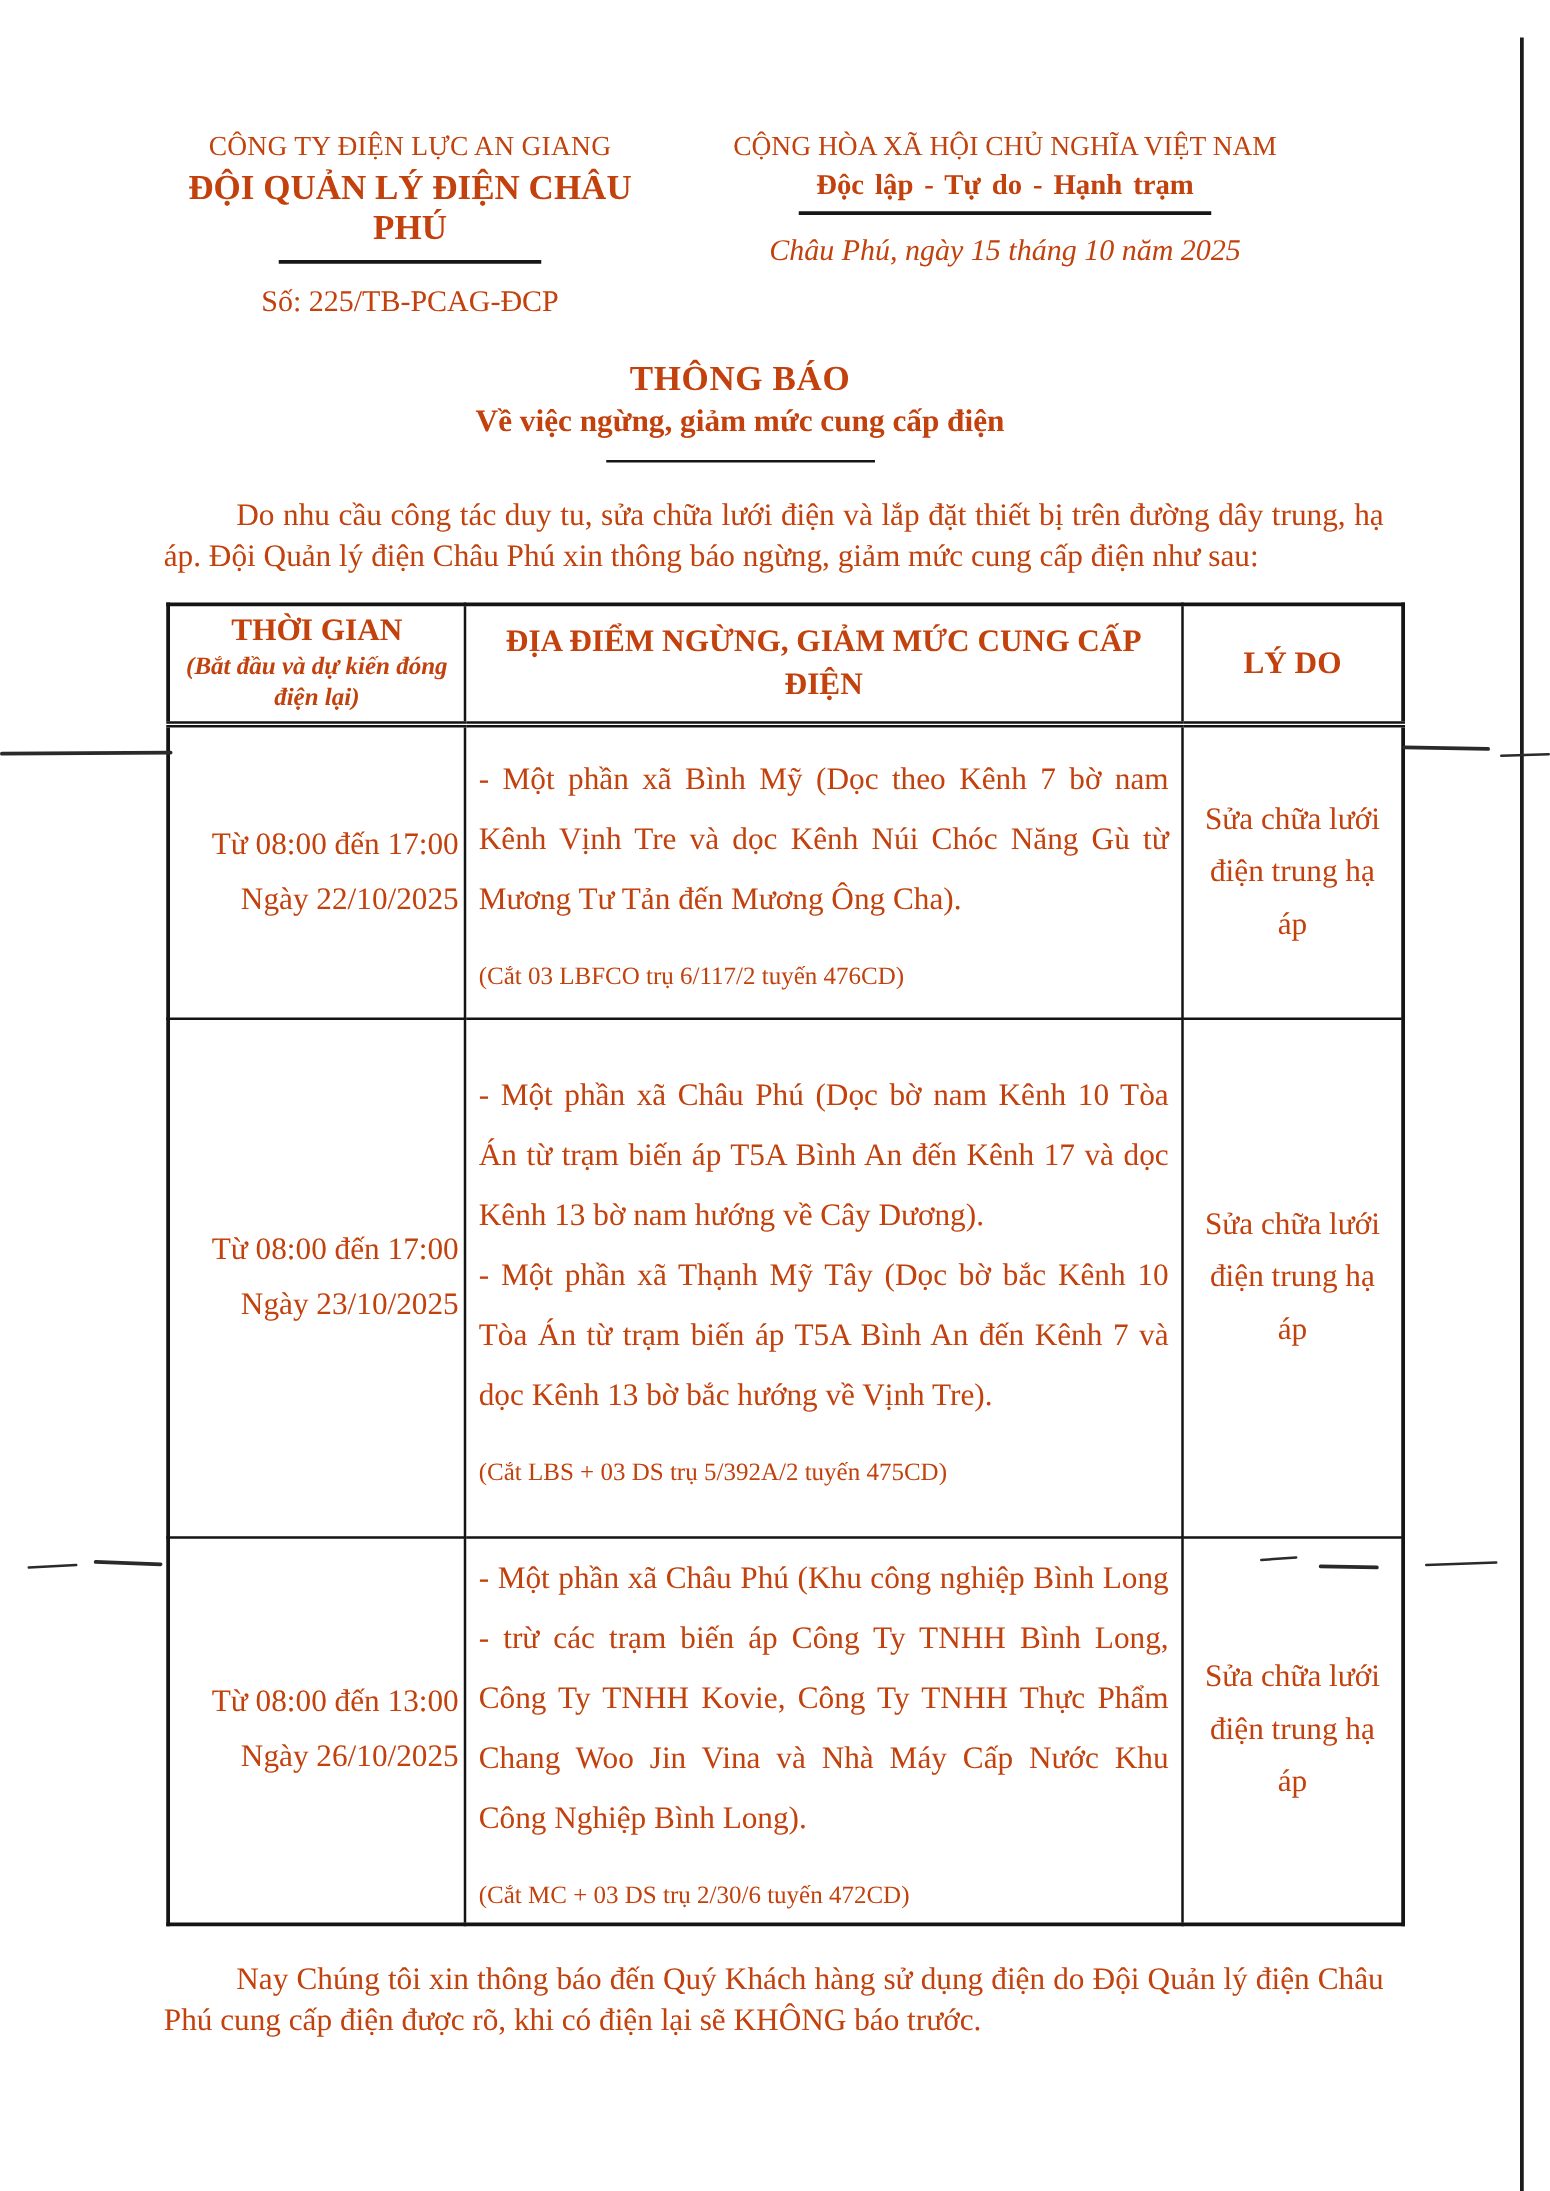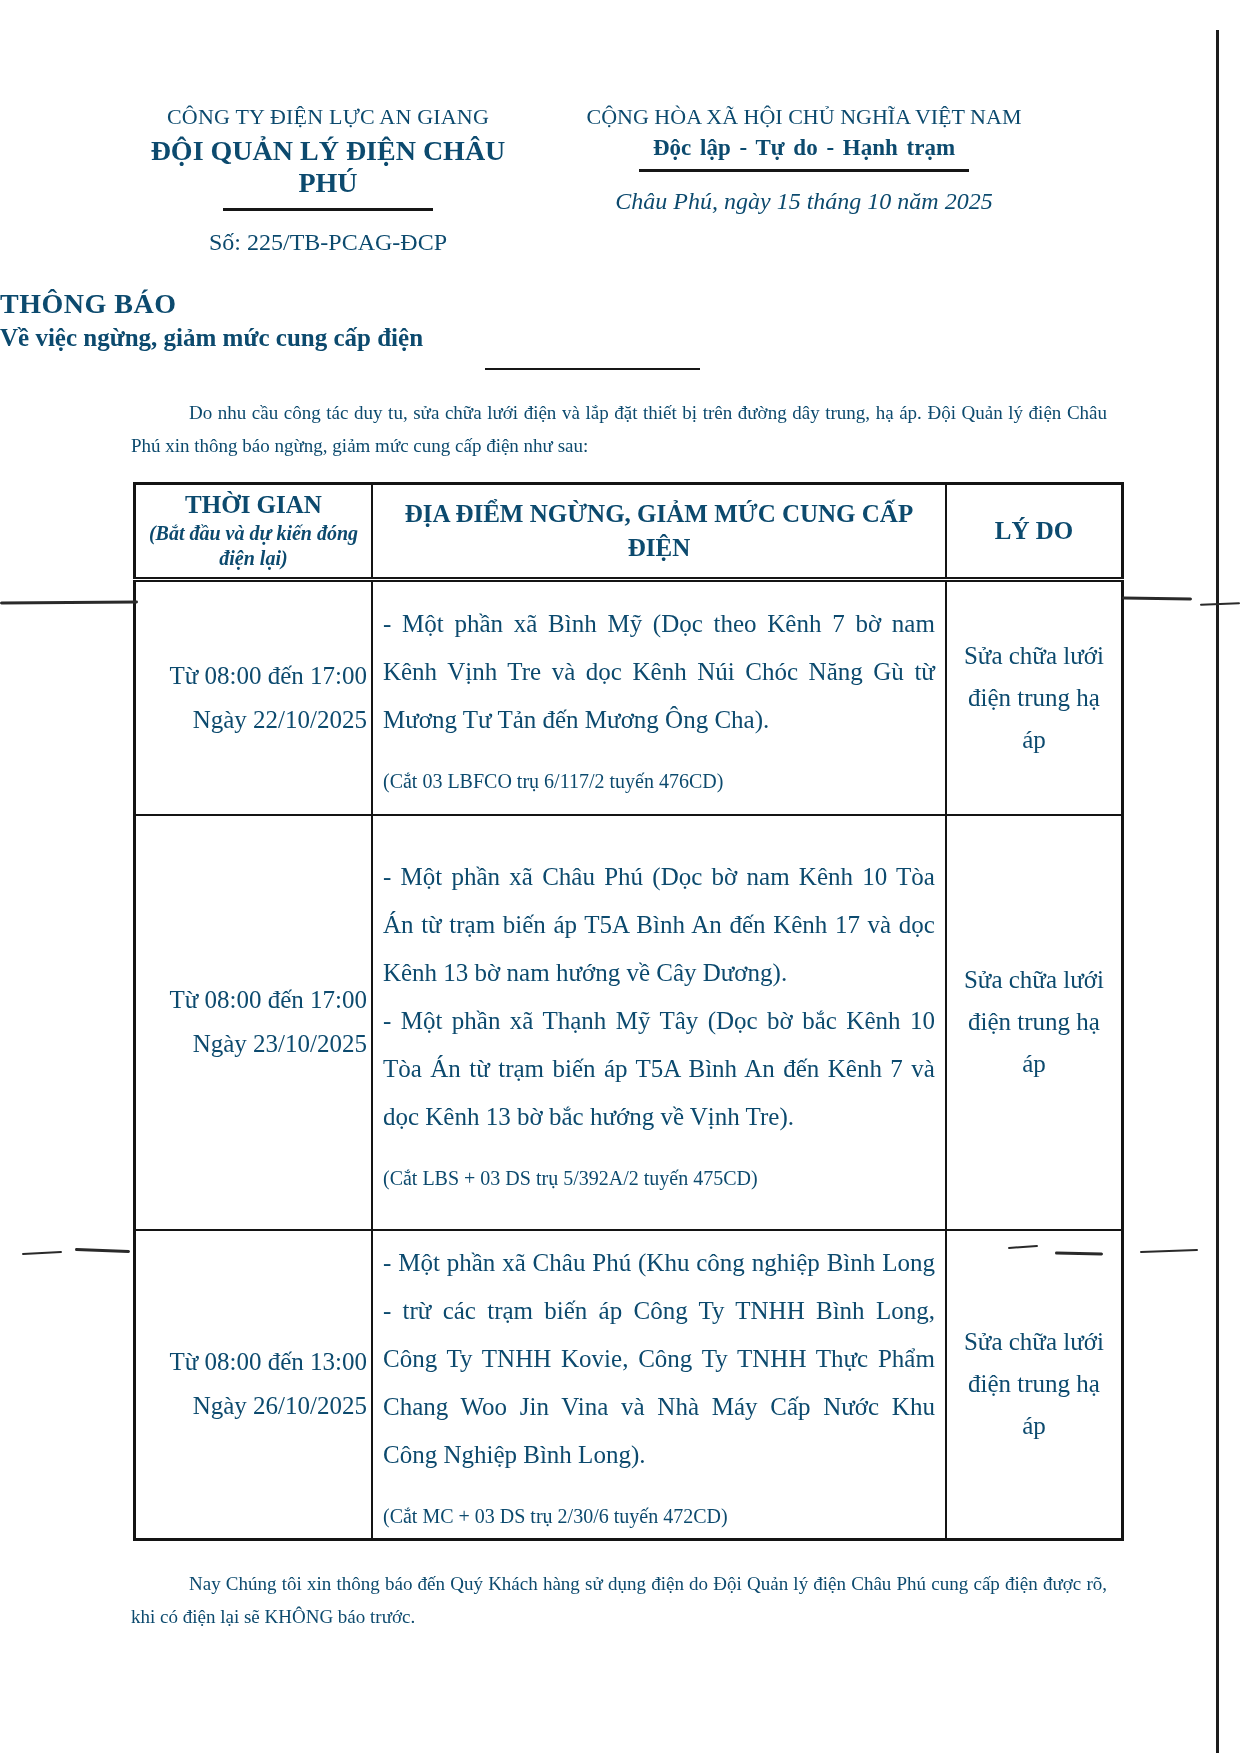--- a/index.html
+++ b/index.html
@@ -3,21 +3,21 @@
 <meta charset="utf-8">
 <style>
   * { margin: 0; padding: 0; box-sizing: border-box; }
   html, body { background: #e8e8e8; }
   .page {
     position: relative;
     width: 1240px;
     height: 1753px;
     margin: 0 auto;
     background: #ffffff;
-    color: #0c4a6e;
+    color: #c2410c;
     font-family: "Liberation Serif", "DejaVu Serif", serif;
     overflow: hidden;
   }
   
   .edge-line {
     position: absolute; top: 30px; bottom: 0; left: 1216px;
     width: 3px; background: #1c1c1c;
   }
   .dash { position: absolute; background: #2a2a2a; height: 3px; border-radius: 2px; }
   .d1 { left: 0;    top: 601px; width: 138px; transform: rotate(-0.4deg); }
@@ -35,28 +35,28 @@
   .org-parent { font-size: 22px; letter-spacing: 0.2px; }
   .org-unit   { font-size: 28px; font-weight: bold; margin-top: 5px; }
   .rule { background: #161616; height: 2.5px; }
   .rule-left  { width: 210px; margin: 9px auto 0 auto; }
   .doc-number { font-size: 24px; margin-top: 18px; }
   .motto1 { font-size: 22px; font-weight: normal; }
   .motto2 { font-size: 23px; font-weight: bold; margin-top: 5px; word-spacing: 3px; }
   .rule-right { width: 330px; margin: 8px auto 0 auto; }
   .place-date { font-size: 24px; font-style: italic; margin-top: 16px; }
   
-  .title-block { margin-top: 32px; padding-right: 56px; }
+  .title-block { text-align: center; margin-top: 32px; padding-right: 56px; }
   .title-main { font-size: 28px; font-weight: bold; letter-spacing: 0.5px; }
   .title-sub  { font-size: 25px; font-weight: bold; margin-top: 4px; }
   .rule-title { width: 215px; margin: 16px auto 0 auto; height: 2.5px; }
   
   .para {
     width: 976px; margin-left: 131px; margin-top: 26px;
-    font-size: 19px; line-height: 33px; text-align: justify; text-indent: 58px;
+    font-size: 25px; line-height: 33px; text-align: justify; text-indent: 58px;
   }
   
   table.outage {
     margin-left: 133px; margin-top: 20px;
     width: 991px; border-collapse: collapse;
     border: 3px solid #141414;
   }
   table.outage th, table.outage td { border: 2px solid #141414; vertical-align: middle; }
   table.outage th { border-bottom: 5px double #141414; }
   th.col-time { width: 238px; padding: 6px 4px; }

